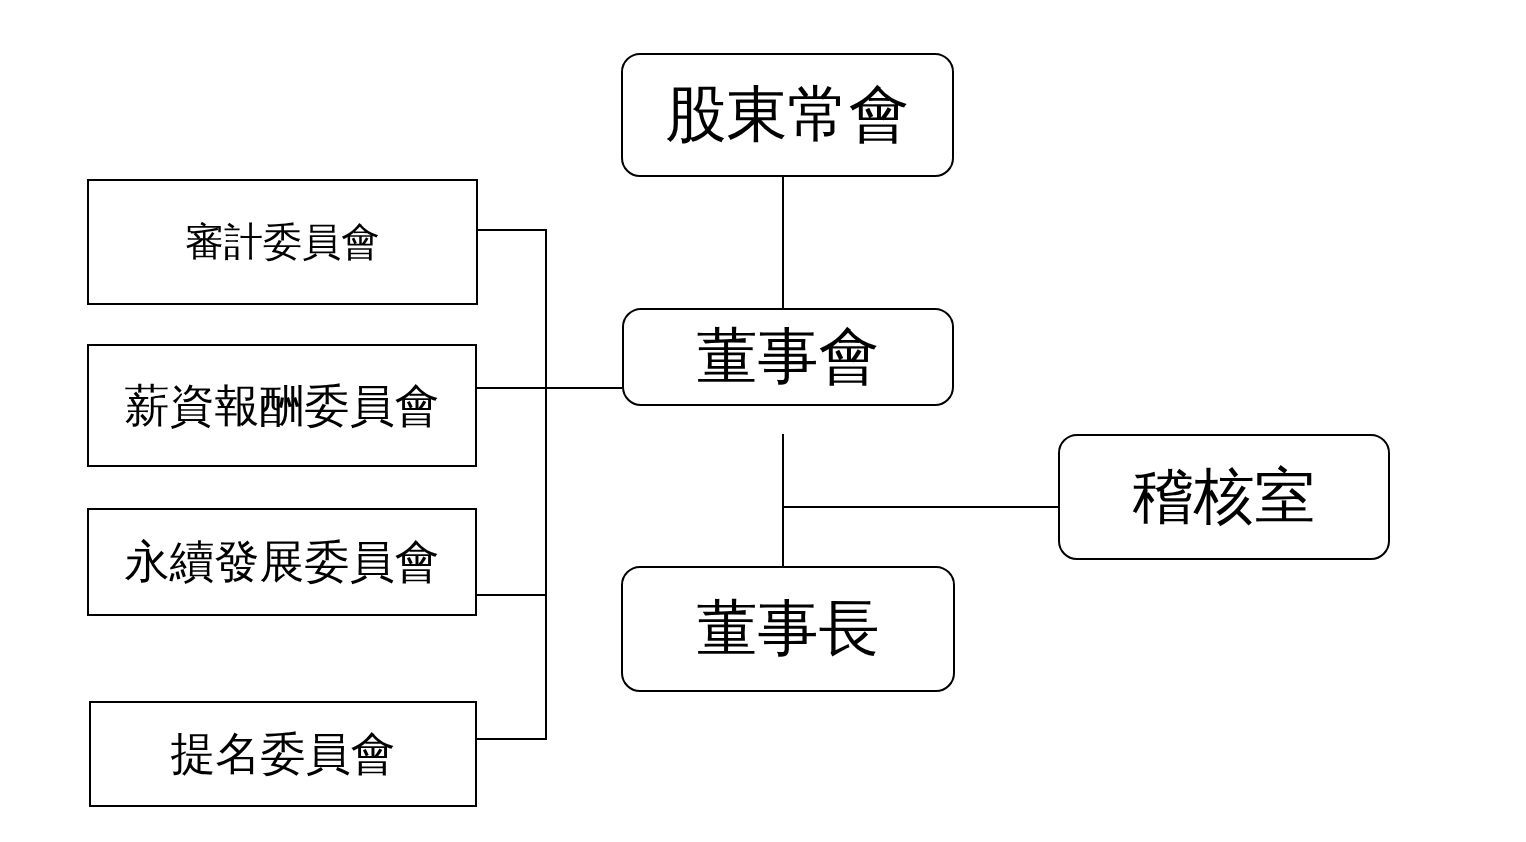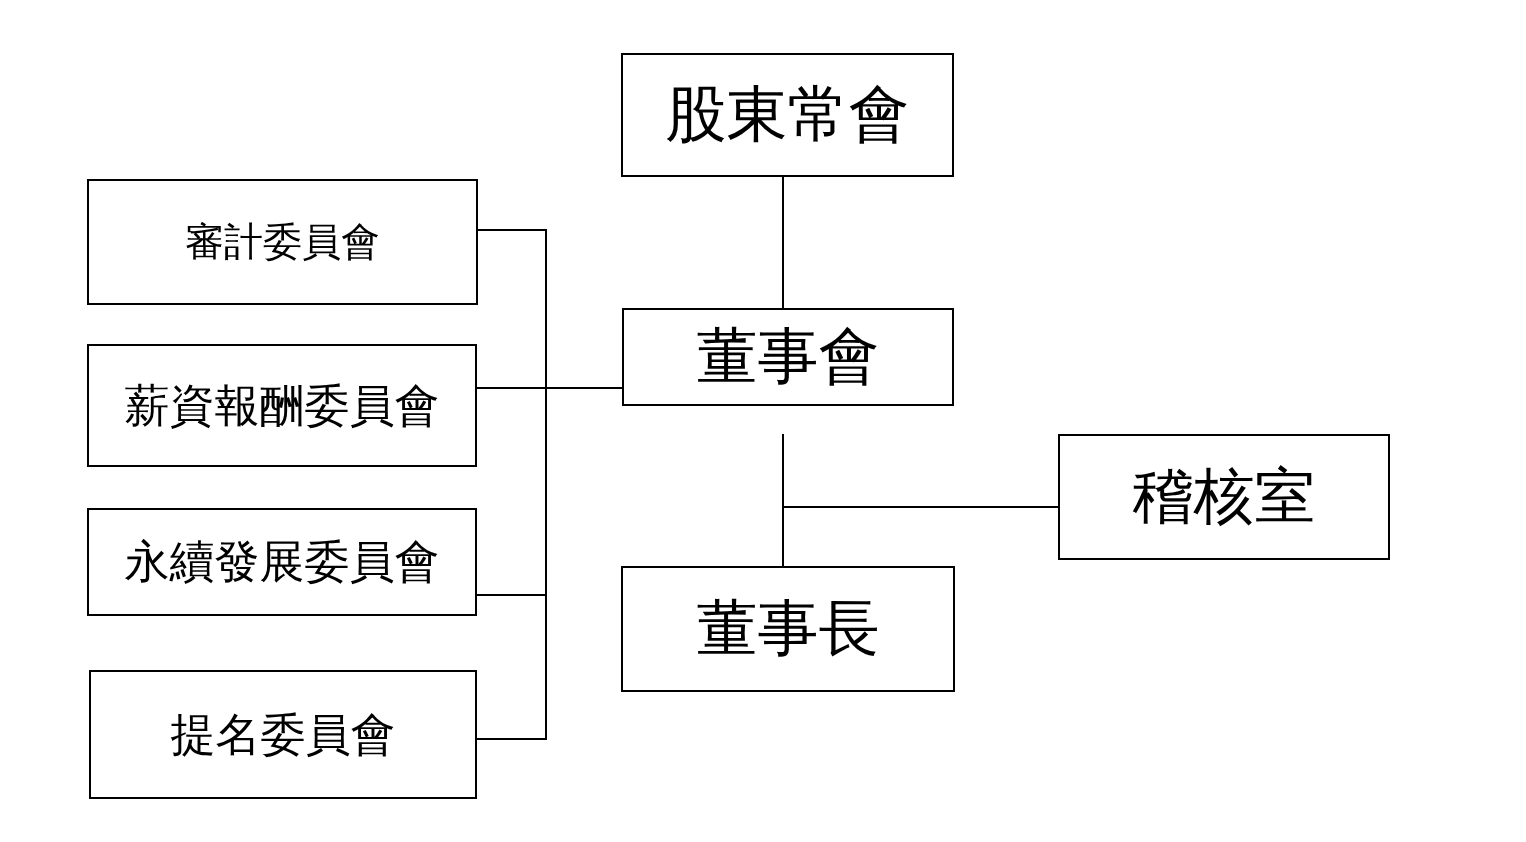--- a/index.html
+++ b/index.html
@@ -20,38 +20,38 @@
     border: 2px solid #000000;
     background: #ffffff;
     display: flex;
     align-items: center;
     justify-content: center;
     text-align: center;
     color: #000000;
     white-space: nowrap;
   }
 
-  .font-lg { font-size: 61px; }
+  .font-lg { font-size: 61px; border-radius: 19px; }
   .font-md { font-size: 39px; }
   .font-sm { font-size: 45px; }
 
   .line {
     position: absolute;
     background: #000000;
   }
 
   
   #node-shareholders  { left: 621px;  top: 53px;  width: 333px; height: 124px; }
   #node-board         { left: 622px;  top: 308px; width: 332px; height: 98px; }
   #node-chairman      { left: 621px;  top: 566px; width: 334px; height: 126px; }
   #node-audit-office  { left: 1058px; top: 434px; width: 332px; height: 126px; }
   #node-audit-cmte    { left: 87px;   top: 179px; width: 391px; height: 126px; }
   #node-comp-cmte     { left: 87px;   top: 344px; width: 390px; height: 123px; }
   #node-sust-cmte     { left: 87px;   top: 508px; width: 390px; height: 108px; }
-  #node-nom-cmte      { left: 89px;   top: 670px; width: 388px; height: 129px; }
+  #node-nom-cmte      { left: 89px;   top: 701px; width: 388px; height: 106px; }
 
   
   #edge-shareholders-board { left: 782px; top: 177px; width: 2px;   height: 131px; }
   #edge-board-chairman     { left: 782px; top: 434px; width: 2px;   height: 132px; }
   #edge-board-audit-office { left: 782px; top: 506px; width: 276px; height: 2px; }
   #edge-trunk              { left: 545px; top: 229px; width: 2px;   height: 511px; }
   #edge-stub-audit-cmte    { left: 477px; top: 229px; width: 69px;  height: 2px; }
   #edge-stub-comp-board    { left: 476px; top: 387px; width: 146px; height: 2px; }
   #edge-stub-sust-cmte     { left: 476px; top: 594px; width: 70px;  height: 2px; }
   #edge-stub-nom-cmte      { left: 476px; top: 738px; width: 70px;  height: 2px; }

